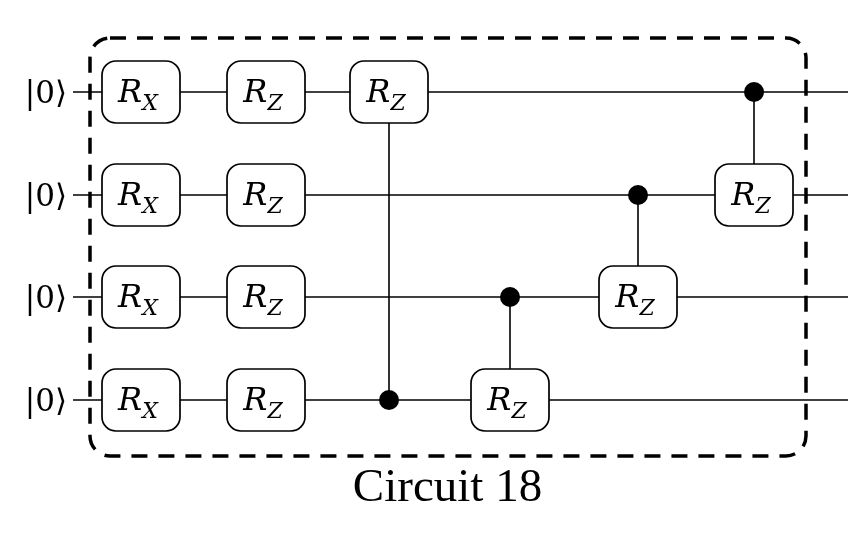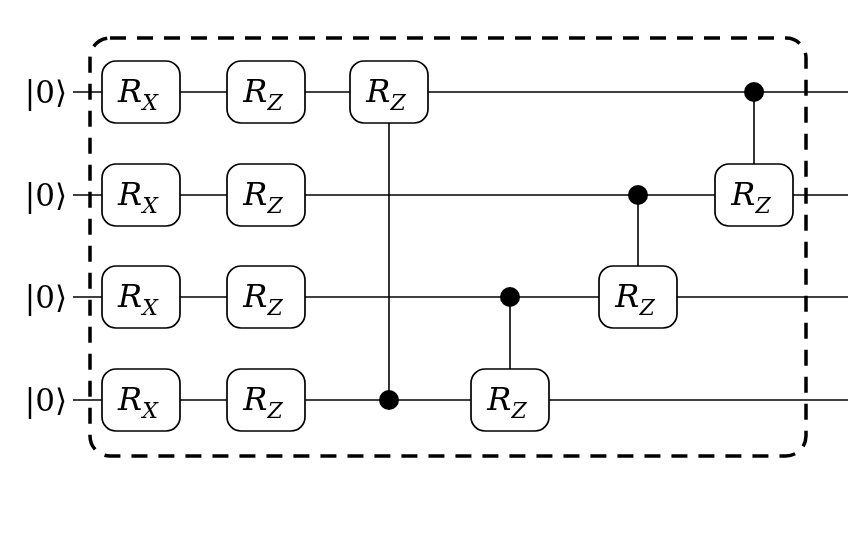--- a/index.html
+++ b/index.html
@@ -81,13 +81,14 @@
       <text x="507" y="410" text-anchor="middle" font-size="32" class="gatelabel"><tspan>R</tspan><tspan font-size="22" dy="8">Z</tspan></text>
       <rect x="599" y="266" width="78" height="62" rx="14" fill="#ffffff" stroke="#000000" stroke-width="1.7"></rect>
       <text x="635" y="307" text-anchor="middle" font-size="32" class="gatelabel"><tspan>R</tspan><tspan font-size="22" dy="8">Z</tspan></text>
       <rect x="715" y="164" width="78" height="62" rx="14" fill="#ffffff" stroke="#000000" stroke-width="1.7"></rect>
       <text x="751" y="205" text-anchor="middle" font-size="32" class="gatelabel"><tspan>R</tspan><tspan font-size="22" dy="8">Z</tspan></text>
       <circle cx="389" cy="400" r="10" fill="#000000"></circle>
       <circle cx="510" cy="297" r="10" fill="#000000"></circle>
       <circle cx="638" cy="195" r="10" fill="#000000"></circle>
       <circle cx="754" cy="92" r="10" fill="#000000"></circle>
     </svg>
+  <div class="caption">Circuit 18</div>
 </div>
 
 </body></html>

